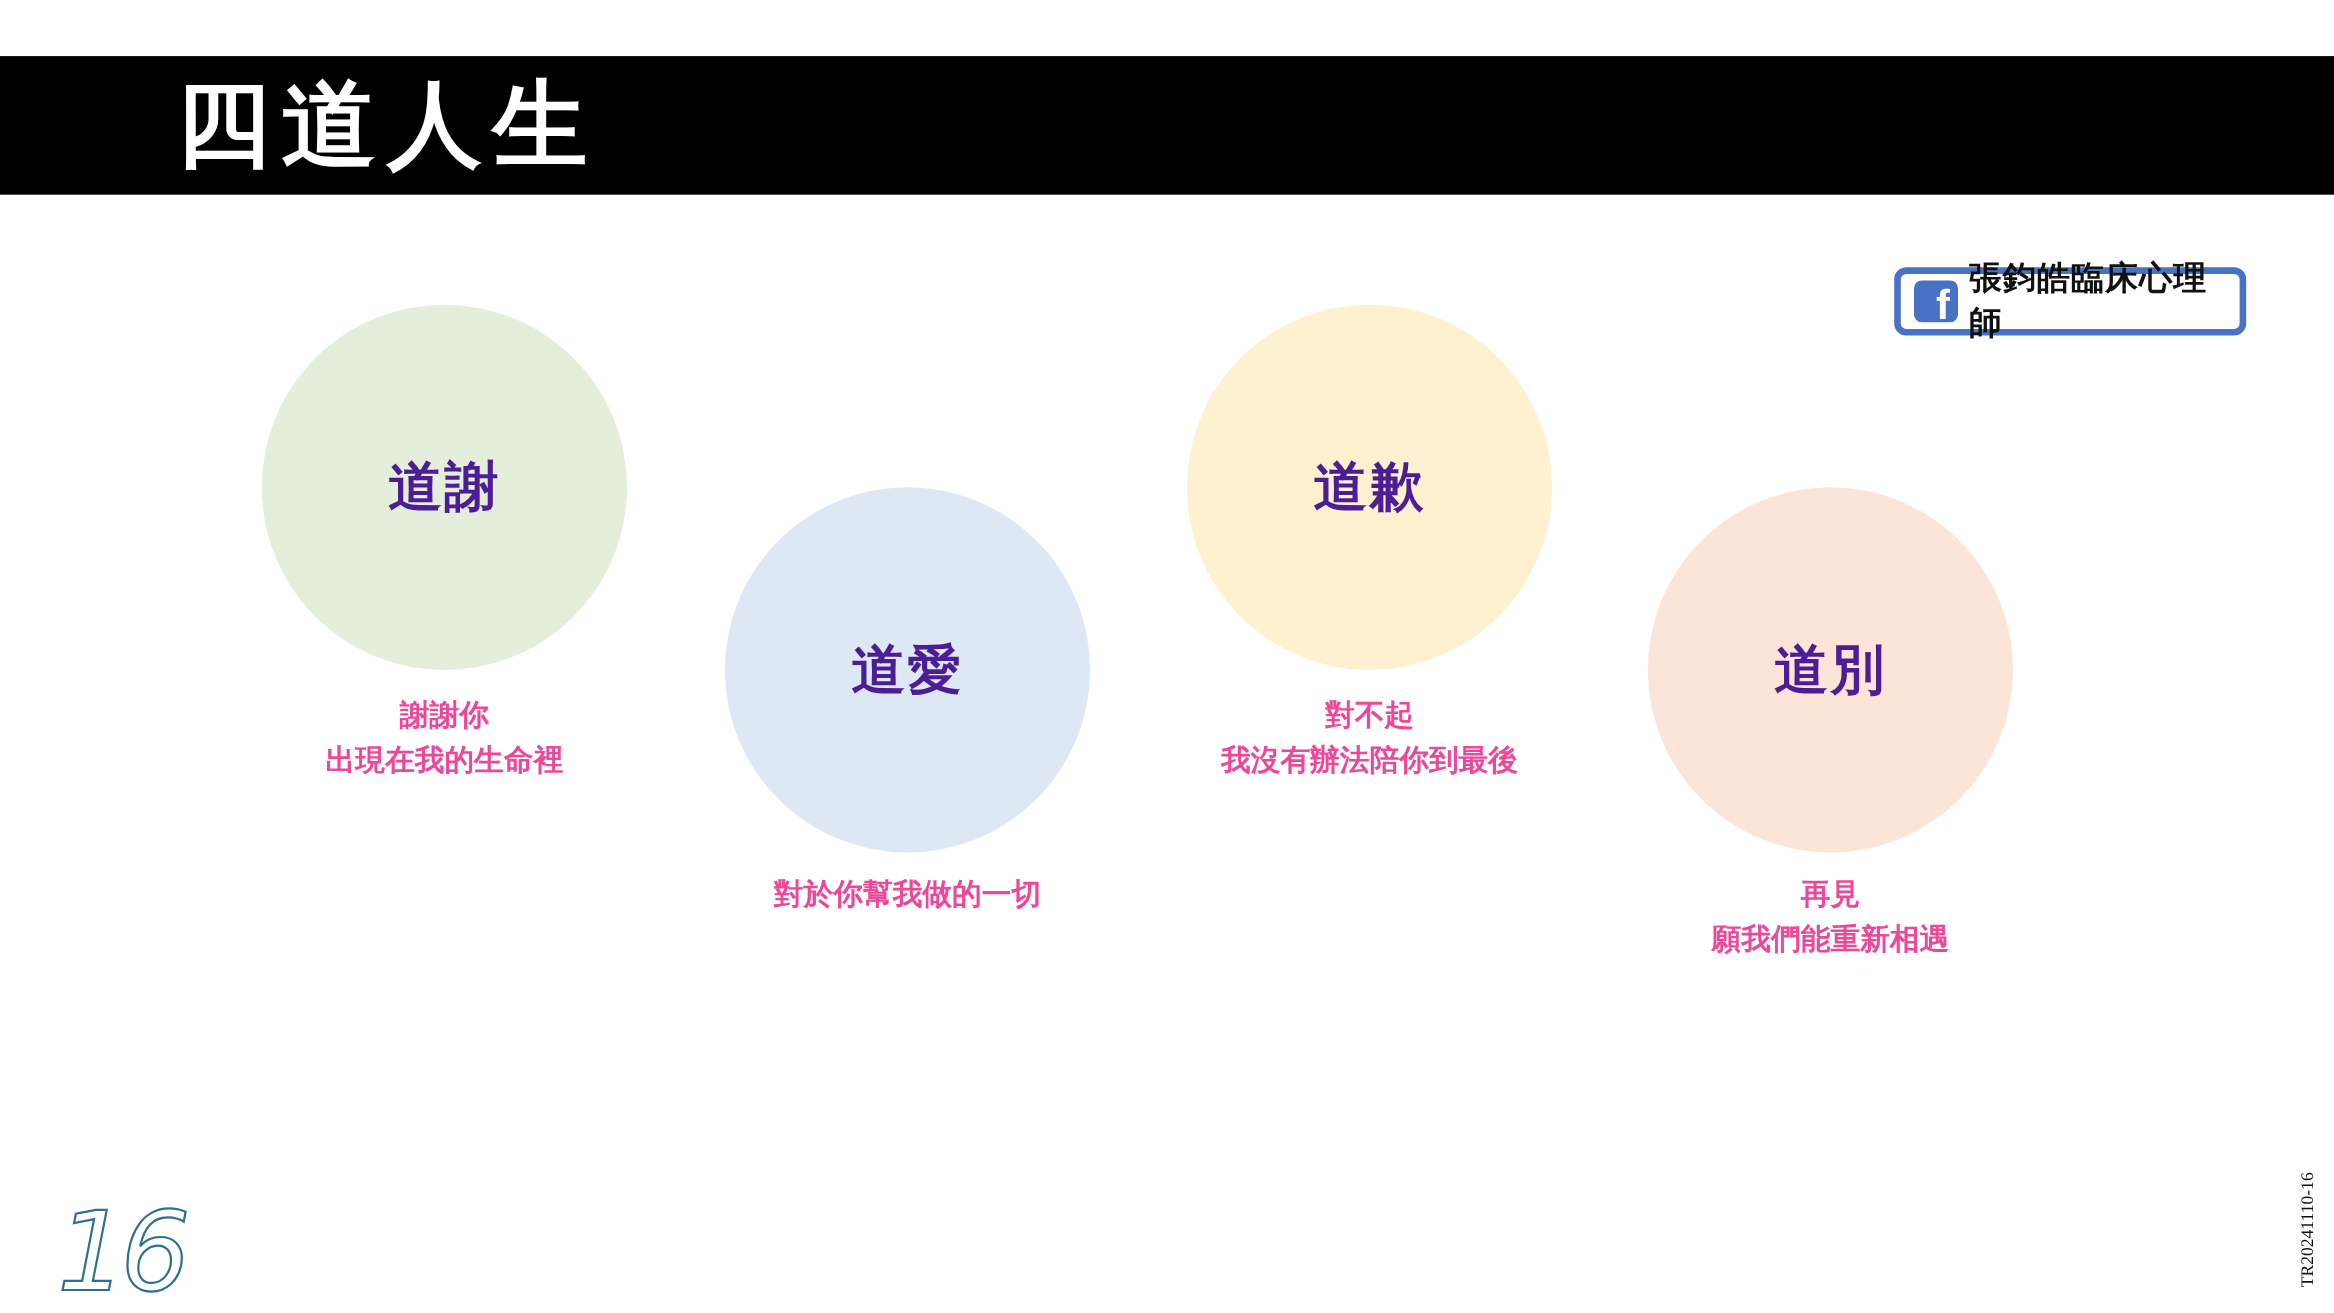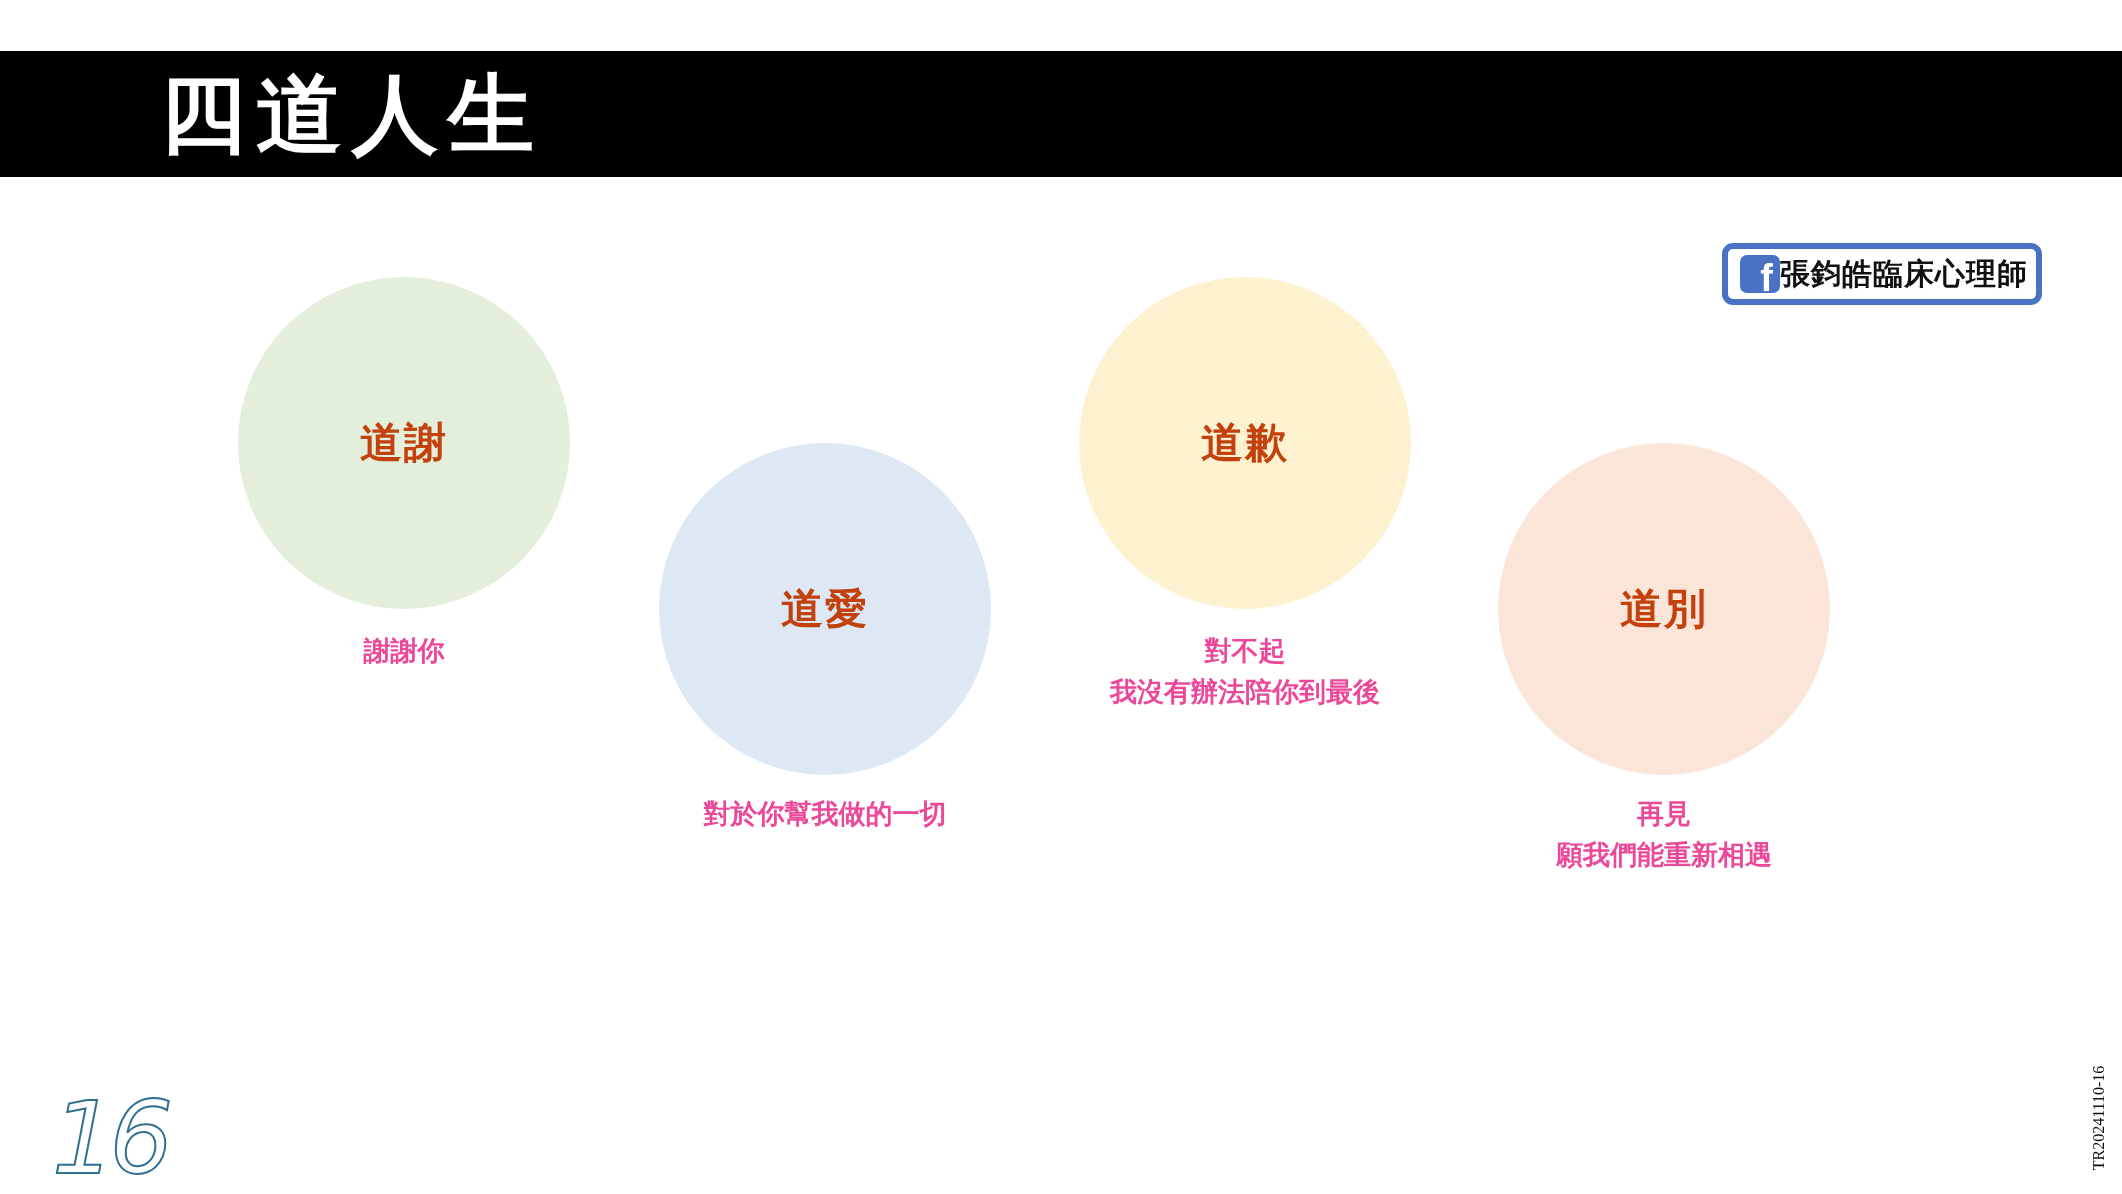--- a/index.html
+++ b/index.html
@@ -15,42 +15,42 @@
   .title-text {
     position: absolute; left: 160px; top: 0; height: 140px; line-height: 126px;
     color: #ffffff; font-size: 86px; font-weight: bold; letter-spacing: 10px;
     font-family: "DejaVu Serif", "Liberation Serif", serif;
   }
   .circle {
     position: absolute; width: 332px; height: 332px; border-radius: 50%;
     display: flex; align-items: center; justify-content: center;
   }
   .circle-label {
-    font-size: 42px; font-weight: bold; color: #c2410c; letter-spacing: 2px;
+    font-size: 49px; font-weight: bold; color: #4c1d95; letter-spacing: 2px;
   }
   .caption {
     position: absolute; width: 400px; text-align: center;
     color: #ec4899; font-size: 27px; line-height: 41px; font-weight: bold;
   }
   .fb-badge {
     position: absolute; left: 1722px; top: 243px; width: 320px; height: 62px;
     box-sizing: border-box; border: 6px solid #4a72c4; border-radius: 11px;
     background: #ffffff; display: flex; align-items: center;
   }
   .fb-icon {
     margin-left: 12px; width: 40px; height: 38px; border-radius: 7px;
     background: #4a72c4; position: relative; overflow: hidden;
   }
   .fb-icon span {
     position: absolute; right: 7px; bottom: -4px; color: #ffffff;
     font-size: 38px; font-weight: bold; line-height: 1;
     font-family: "Liberation Sans", sans-serif;
   }
   .fb-name {
-    font-size: 30px; color: #111111; font-weight: bold;
+    margin-left: 10px; font-size: 30px; color: #111111; font-weight: bold;
     letter-spacing: 1px;
   }
   .page-number {
     position: absolute; left: 52px; top: 1080px; font-size: 100px;
     font-style: italic; color: transparent;
     -webkit-text-stroke: 2px #2f6f8f; letter-spacing: -6px;
     font-family: "DejaVu Sans", sans-serif;
   }
   .doc-code {
     position: absolute; left: 2099px; top: 1118px;
@@ -71,20 +71,21 @@
     <span>f</span>
   </div>
   <div class="fb-name">張鈞皓臨床心理師</div>
 </div>
 
 <div class="circle" style="left:238px; top:277px; background:#e3eedb;">
   <span class="circle-label">道謝</span>
 </div>
 <div class="caption" style="left:204px; top:630px;">
   <div>謝謝你</div>
+  <div>出現在我的生命裡</div>
 </div>
 
 <div class="circle" style="left:659px; top:443px; background:#dee8f5;">
   <span class="circle-label">道愛</span>
 </div>
 <div class="caption" style="left:625px; top:793px;">
   <div>對於你幫我做的一切</div>
 </div>
 
 <div class="circle" style="left:1079px; top:277px; background:#fdf1cf;">

